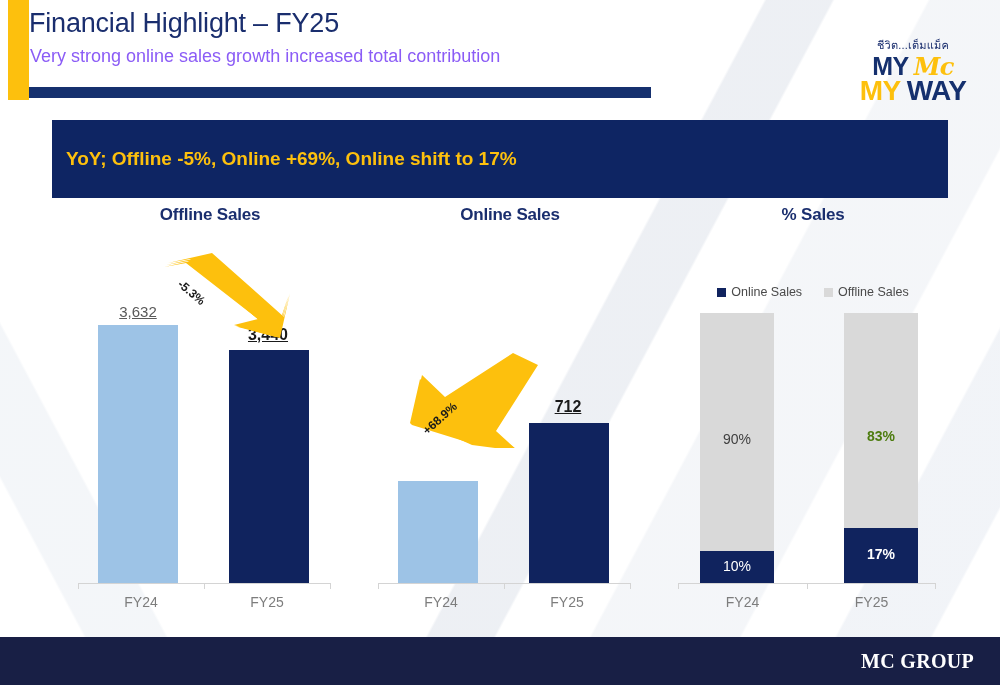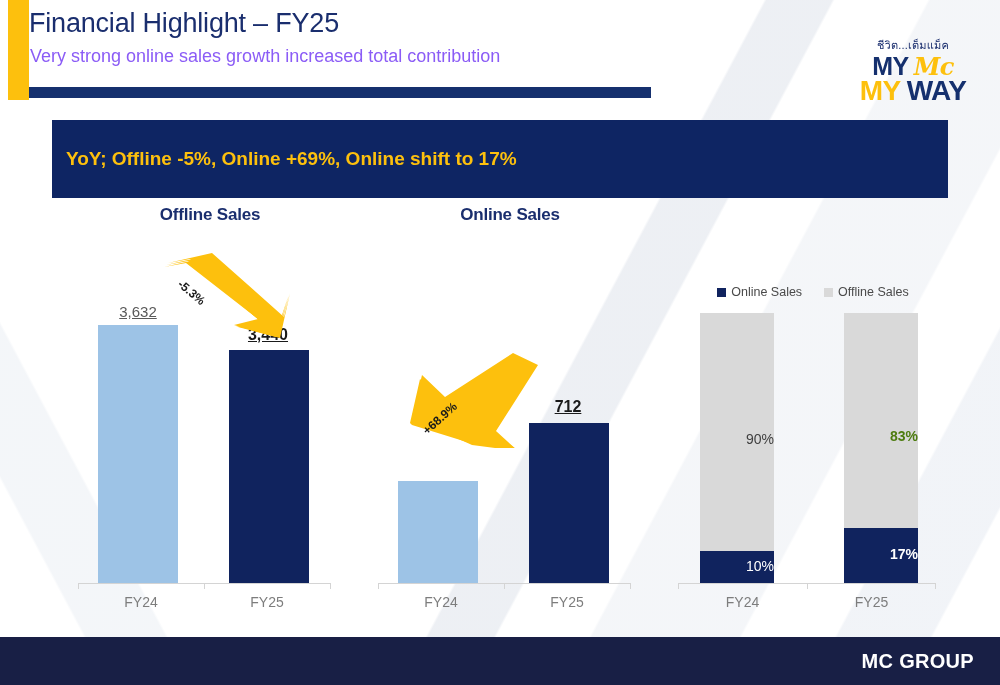--- a/index.html
+++ b/index.html
@@ -168,21 +168,21 @@
     font-size: 15px;
     color: #595959;
     text-align: center;
     text-decoration: underline;
   }
   .val-label.strong { font-weight: bold; color: #1A1A1A; font-size: 16px; }
 
   .seg-label {
     position: absolute;
     font-size: 14px;
-    text-align: right;
+    text-align: center;
   }
   .seg-label.on-dark  { color: #ffffff; }
   .seg-label.on-light { color: #404040; }
   .seg-label.strong   { font-weight: bold; }
 
   
   .arrow-wrap { position: absolute; }
   .arrow-label {
     position: absolute;
     font-size: 12px;
@@ -214,20 +214,21 @@
     background: #181F45;
   }
   .footer-brand {
     position: absolute;
     right: 26px; top: 50%;
     transform: translateY(-50%);
     color: #ffffff;
     font-size: 20px;
     font-weight: bold;
     letter-spacing: .3px;
+    font-family: Liberation Serif, serif;
   }
 </style>
 </head>
 <body>
 
 <div id="slide">
 
   <div class="bg-stripes"></div>
 
   <div class="yellow-accent"></div>
@@ -298,20 +299,21 @@
     <div class="arrow-wrap" style="left:50px; top:148px; width:130px; height:95px;">
       <svg width="130" height="95" viewBox="0 0 130 95">
         <polygon points="2,64 12,22 35,44 103,0 128,12 86,78 108,98 62,92 4,66" fill="#FDC00D"></polygon>
         <polygon points="0,70 10,26 34,48 100,6 124,16 84,80 106,96 60,90 2,72" fill="#FDC00D"></polygon>
       </svg>
       <div class="arrow-label" style="left:10px; top:74px; transform:rotate(-42deg); transform-origin:left top;">+68.9%</div>
     </div>
   </div>
 
   <div class="panel" id="panel-pct">
+    <div class="panel-title">% Sales</div>
 
     <div class="legend">
       <div class="legend-item">
         <span class="swatch online"></span>
         <span class="legend-text">Online Sales</span>
       </div>
       <div class="legend-item">
         <span class="swatch offline"></span>
         <span class="legend-text">Offline Sales</span>
       </div>

